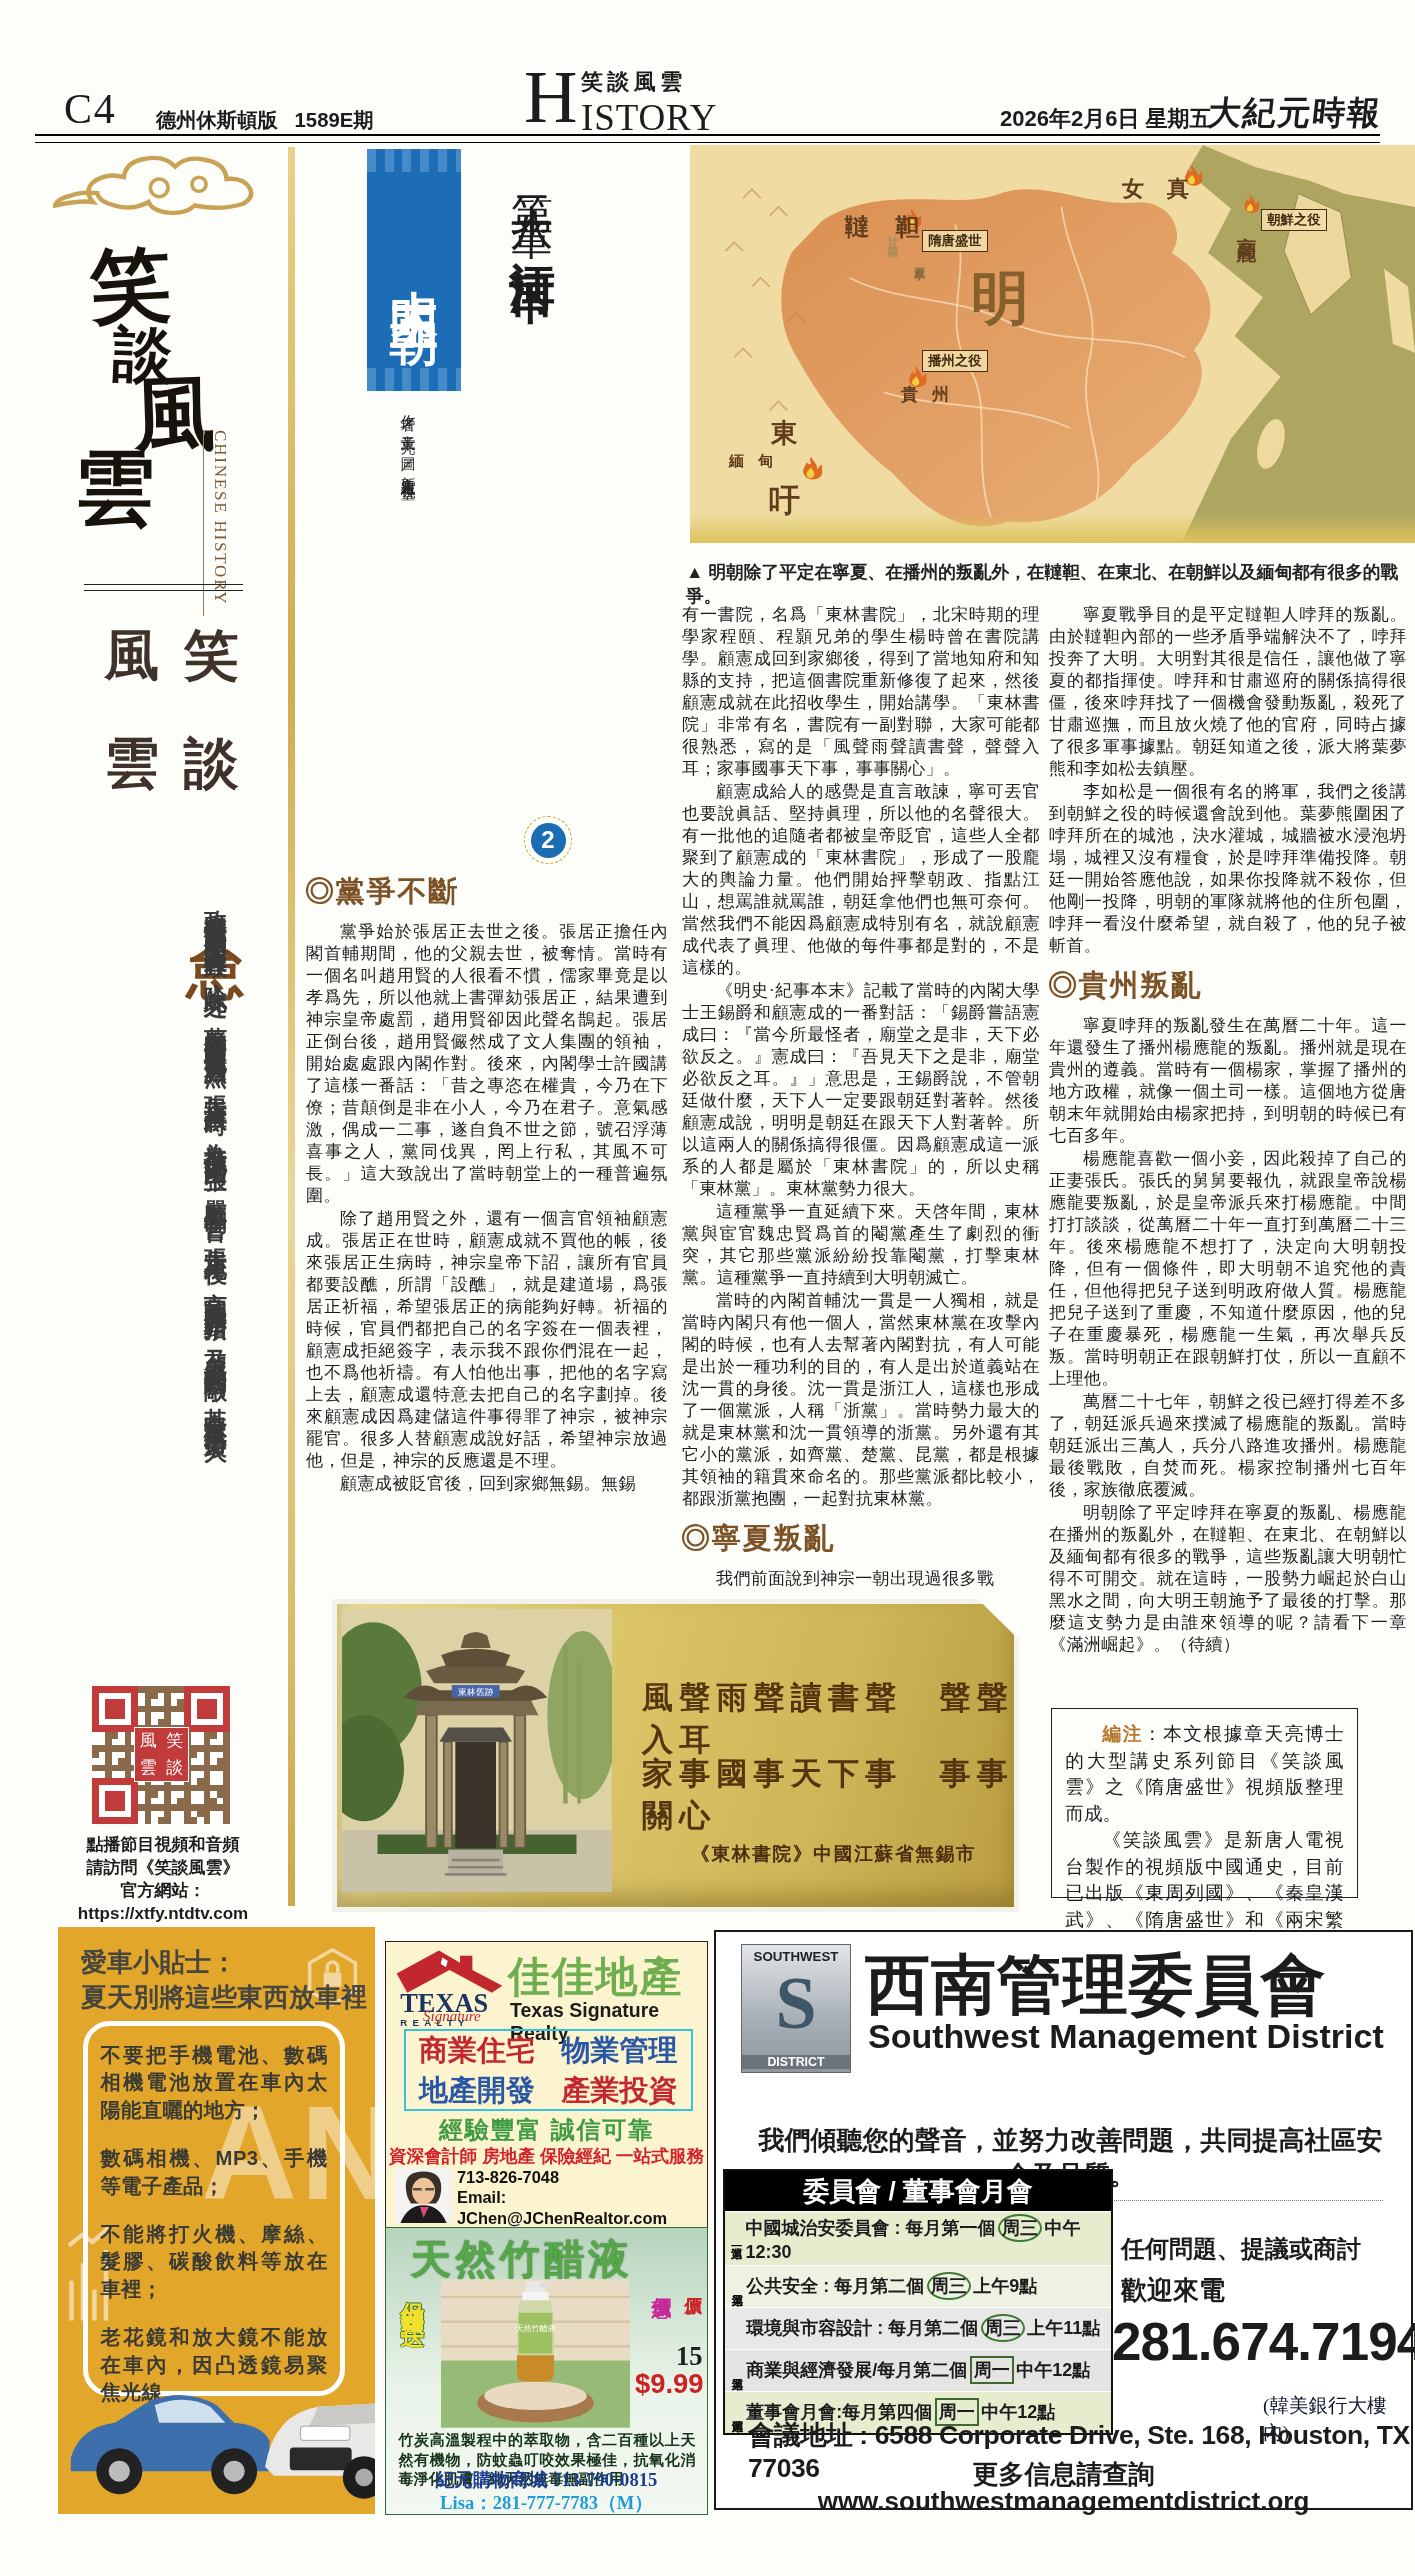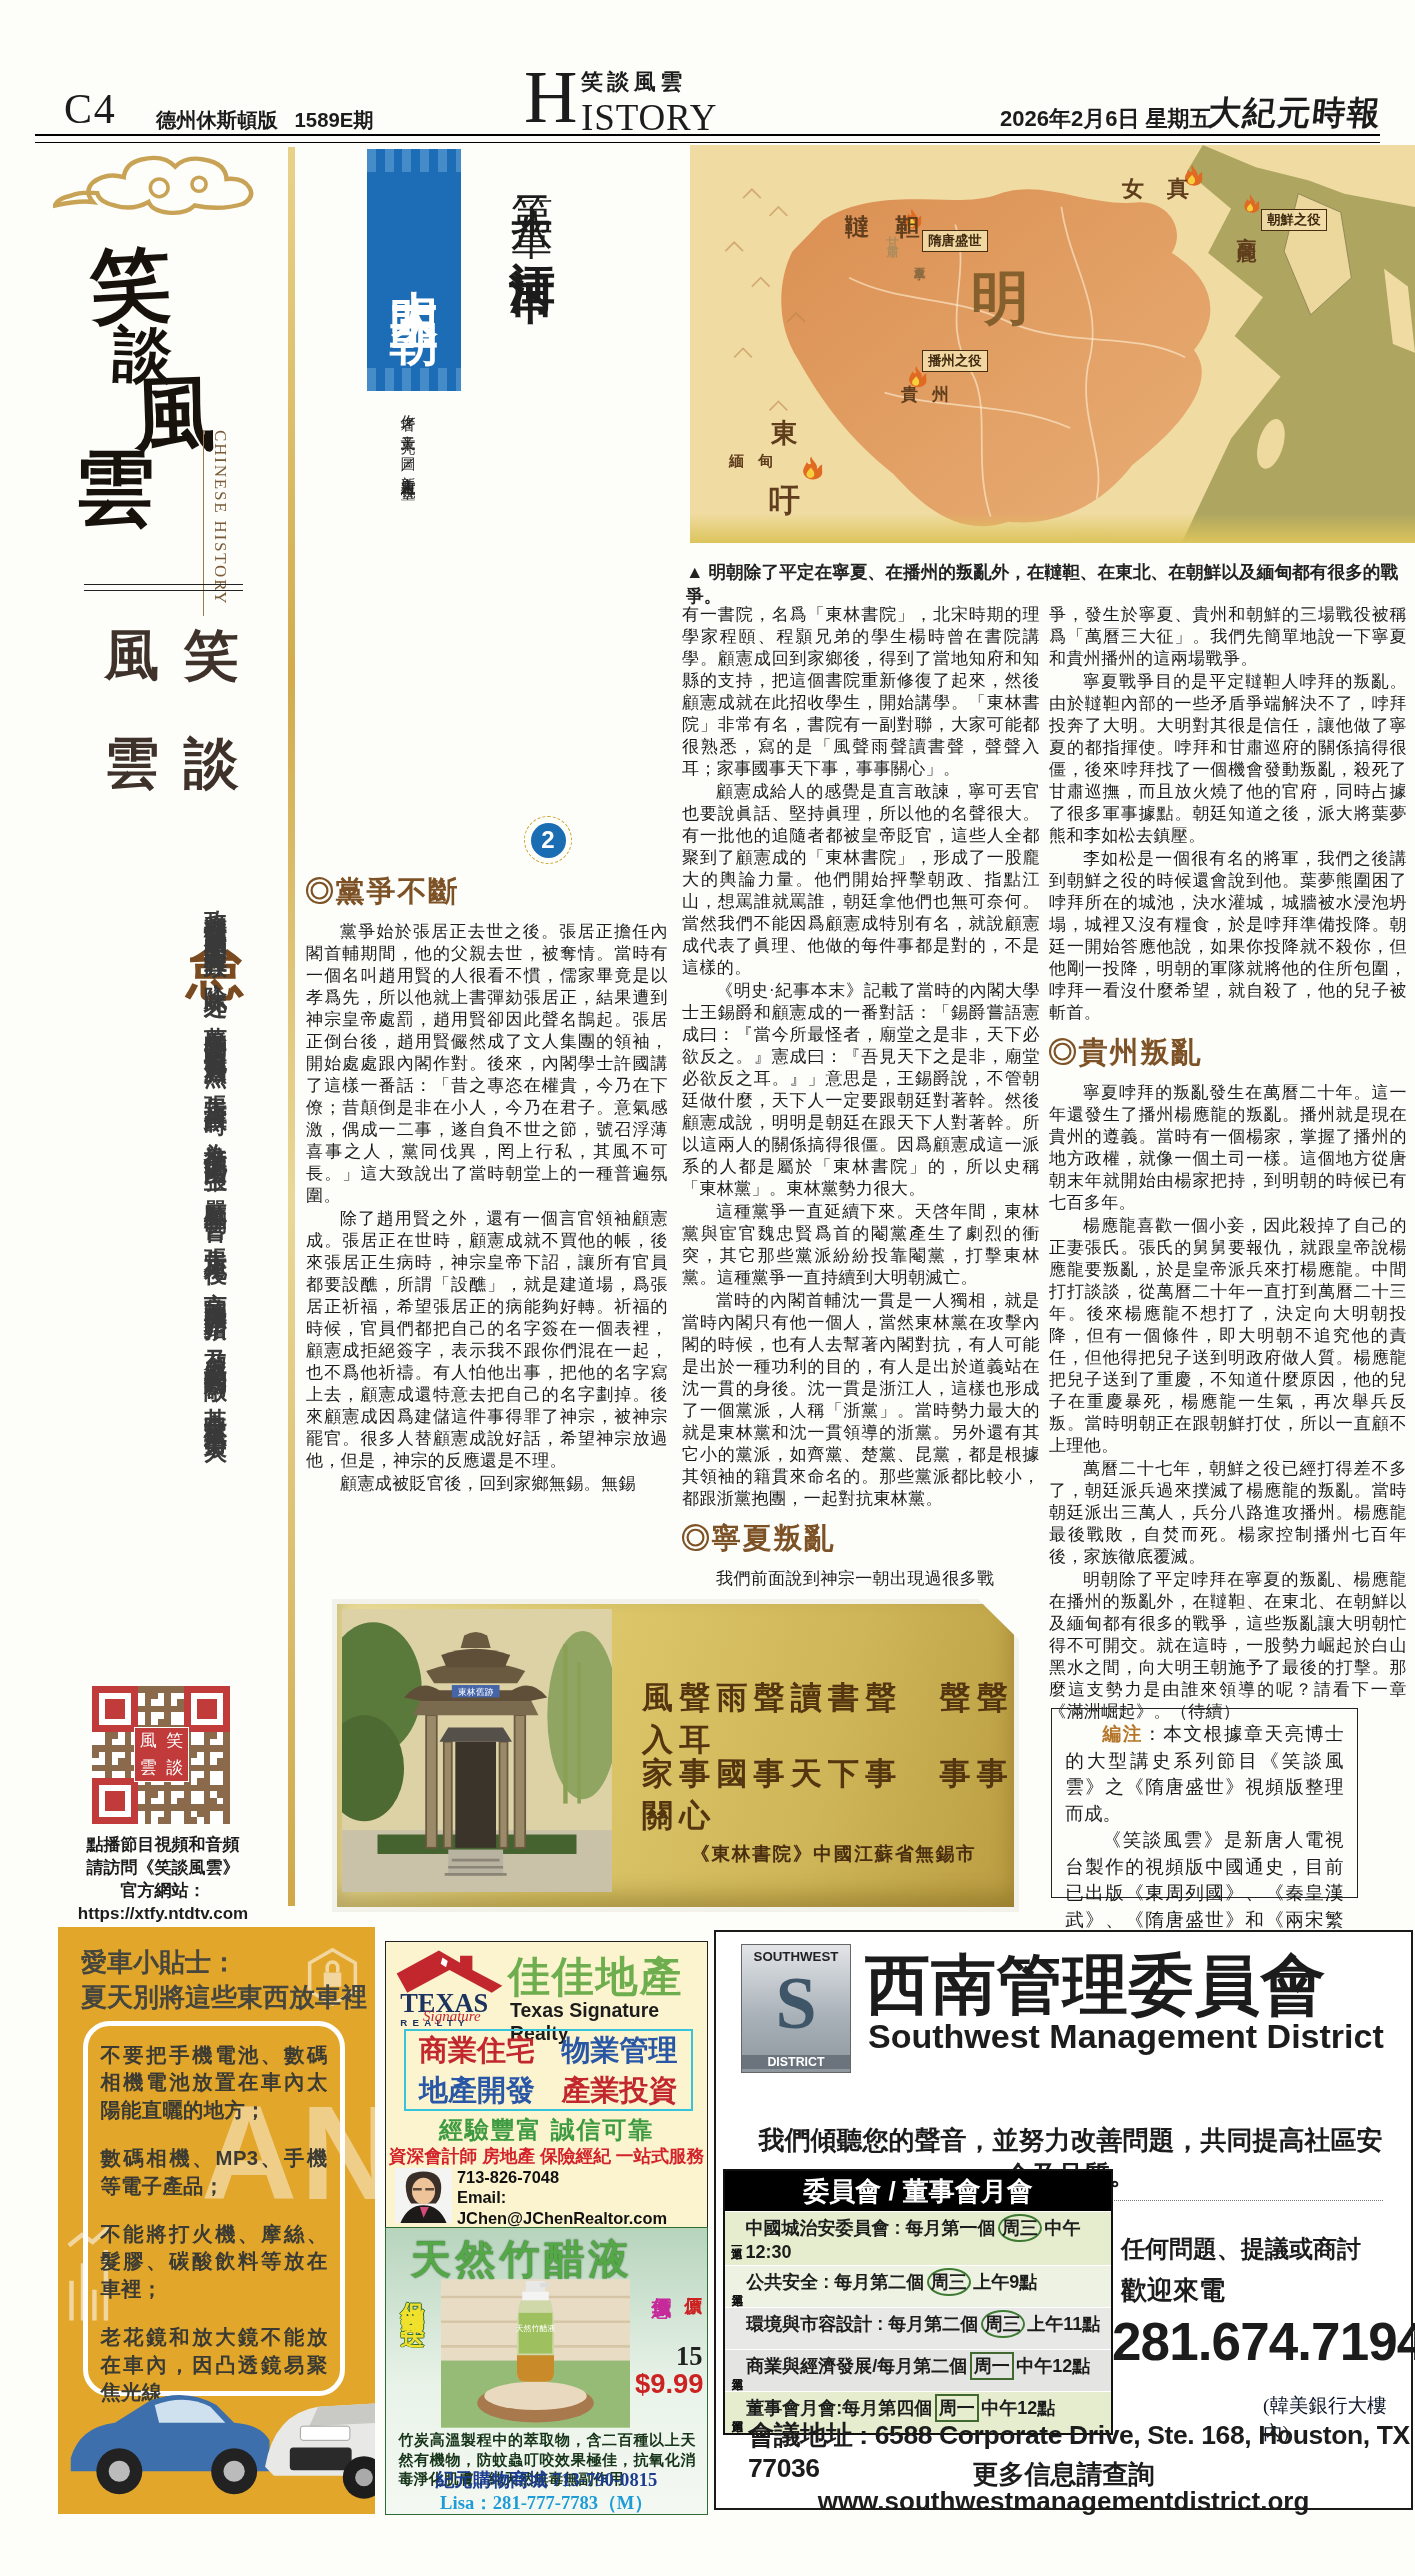--- a/index.html
+++ b/index.html
@@ -101,21 +101,21 @@
   #ad-vin .body{position:absolute;left:12.4px;top:202px;width:297px;font-family:"Liberation Sans",sans-serif;font-size:15px;line-height:19.5px;font-weight:700;color:#17351a;text-align:justify;}
   #ad-vin .o1{position:absolute;left:0;top:262px;width:100%;text-align:center;font-size:18.6px;font-weight:900;color:#1c3d8f;}
   
   #ad-swmd{left:714px;top:1930px;width:699px;height:580px;background:#fff;border:2.7px solid #1a1a1a;}
   #ad-swmd .ttl{position:absolute;left:149px;top:8.8px;font-family:"Liberation Sans",sans-serif;font-size:65px;font-weight:900;letter-spacing:0.9px;}
   #ad-swmd .sub{position:absolute;left:152px;top:85px;font-family:"Liberation Sans",sans-serif;font-size:34px;font-weight:700;}
   #ad-swmd .w1{position:absolute;left:80px;top:149px;width:548px;text-align:center;font-family:"Liberation Sans",sans-serif;font-size:26px;font-weight:900;border-bottom:1.8px dotted #777;padding-bottom:5.3px;}
   #ad-swmd .w2{position:absolute;left:42px;top:191px;width:625px;text-align:center;font-family:"Liberation Sans",sans-serif;font-size:26px;font-weight:900;border-bottom:1.8px dotted #777;padding-bottom:7px;}
   #mtable{position:absolute;left:7px;top:237px;width:386px;border:2.7px solid #111;}
   #mtable .mh{background:#000;color:#fff;text-align:center;font-family:"Liberation Sans",sans-serif;font-size:26px;font-weight:900;padding:2.7px 0;}
-  .mrow{display:flex;min-height:41px;border-top:0.9px solid #fff;}
+  .mrow{display:flex;align-items:center;min-height:41px;border-top:0.9px solid #fff;}
   .mrow .wk{writing-mode:vertical-rl;text-orientation:upright;font-family:"Liberation Sans",sans-serif;font-size:11.5px;font-weight:900;width:19.5px;text-align:center;color:#111;}
   .mrow .mtx{font-family:"Liberation Sans",sans-serif;font-size:18px;font-weight:800;padding:1.8px 1.8px;}
   .day{display:inline-block;padding:0 1.8px;margin:0 2.7px;}
   .day.c{border:2.7px solid #3e7a33;border-radius:50%;}
   .day.s{border:2.7px solid #41682f;}
   #ad-swmd .c1{position:absolute;left:405px;top:301px;font-family:"Liberation Sans",sans-serif;font-size:24px;font-weight:700;}
   #ad-swmd .c2{position:absolute;left:405px;top:341px;font-family:"Liberation Sans",sans-serif;font-size:26px;font-weight:900;}
   #ad-swmd .tel{position:absolute;left:396px;top:379px;font-family:"Liberation Sans",sans-serif;font-size:53px;font-weight:900;letter-spacing:-0.9px;}
   #ad-swmd .note{position:absolute;left:547px;top:460px;font-size:19.5px;color:#0f172a;}
   #ad-swmd .addr{position:absolute;left:32px;top:485px;font-family:"Liberation Sans",sans-serif;font-size:26.5px;font-weight:900;letter-spacing:-0.4px;}
@@ -706,21 +706,20 @@
         <p class="para">這種黨爭一直延續下來。天啓年間，東林黨與宦官魏忠賢爲首的閹黨產生了劇烈的衝突，其它那些黨派紛紛投靠閹黨，打擊東林黨。這種黨爭一直持續到大明朝滅亡。</p>
         <p class="para">當時的內閣首輔沈一貫是一人獨相，就是當時內閣只有他一個人，當然東林黨在攻擊內閣的時候，也有人去幫著內閣對抗，有人可能是出於一種功利的目的，有人是出於道義站在沈一貫的身後。沈一貫是浙江人，這樣也形成了一個黨派，人稱「浙黨」。當時勢力最大的就是東林黨和沈一貫領導的浙黨。另外還有其它小的黨派，如齊黨、楚黨、昆黨，都是根據其領袖的籍貫來命名的。那些黨派都比較小，都跟浙黨抱團，一起對抗東林黨。</p>
       </div>
     <h3 class="sec">◎寧夏叛亂</h3>
     <div>
         <p class="para">我們前面說到神宗一朝出現過很多戰</p>
       </div>
   </div>
   <div class="col" id="colC">
     <div>
-        <p class="para cont">爭，發生於寧夏、貴州和朝鮮的三場戰役被稱爲「萬曆三大征」。我們先簡單地說一下寧夏和貴州播州的這兩場戰爭。</p>
         <p class="para">寧夏戰爭目的是平定韃靼人哱拜的叛亂。由於韃靼內部的一些矛盾爭端解決不了，哱拜投奔了大明。大明對其很是信任，讓他做了寧夏的都指揮使。哱拜和甘肅巡府的關係搞得很僵，後來哱拜找了一個機會發動叛亂，殺死了甘肅巡撫，而且放火燒了他的官府，同時占據了很多軍事據點。朝廷知道之後，派大將葉夢熊和李如松去鎮壓。</p>
         <p class="para">李如松是一個很有名的將軍，我們之後講到朝鮮之役的時候還會說到他。葉夢熊圍困了哱拜所在的城池，決水灌城，城牆被水浸泡坍塌，城裡又沒有糧食，於是哱拜準備投降。朝廷一開始答應他說，如果你投降就不殺你，但他剛一投降，明朝的軍隊就將他的住所包圍，哱拜一看沒什麼希望，就自殺了，他的兒子被斬首。</p>
       </div>
     <h3 class="sec">◎貴州叛亂</h3>
     <div>
         <p class="para">寧夏哱拜的叛亂發生在萬曆二十年。這一年還發生了播州楊應龍的叛亂。播州就是現在貴州的遵義。當時有一個楊家，掌握了播州的地方政權，就像一個土司一樣。這個地方從唐朝末年就開始由楊家把持，到明朝的時候已有七百多年。</p>
         <p class="para">楊應龍喜歡一個小妾，因此殺掉了自己的正妻張氏。張氏的舅舅要報仇，就跟皇帝說楊應龍要叛亂，於是皇帝派兵來打楊應龍。中間打打談談，從萬曆二十年一直打到萬曆二十三年。後來楊應龍不想打了，決定向大明朝投降，但有一個條件，即大明朝不追究他的責任，但他得把兒子送到明政府做人質。楊應龍把兒子送到了重慶，不知道什麼原因，他的兒子在重慶暴死，楊應龍一生氣，再次舉兵反叛。當時明朝正在跟朝鮮打仗，所以一直顧不上理他。</p>
         <p class="para">萬曆二十七年，朝鮮之役已經打得差不多了，朝廷派兵過來撲滅了楊應龍的叛亂。當時朝廷派出三萬人，兵分八路進攻播州。楊應龍最後戰敗，自焚而死。楊家控制播州七百年後，家族徹底覆滅。</p>
         <p class="para">明朝除了平定哱拜在寧夏的叛亂、楊應龍在播州的叛亂外，在韃靼、在東北、在朝鮮以及緬甸都有很多的戰爭，這些叛亂讓大明朝忙得不可開交。就在這時，一股勢力崛起於白山黑水之間，向大明王朝施予了最後的打擊。那麼這支勢力是由誰來領導的呢？請看下一章《滿洲崛起》。（待續）</p>
       </div>

